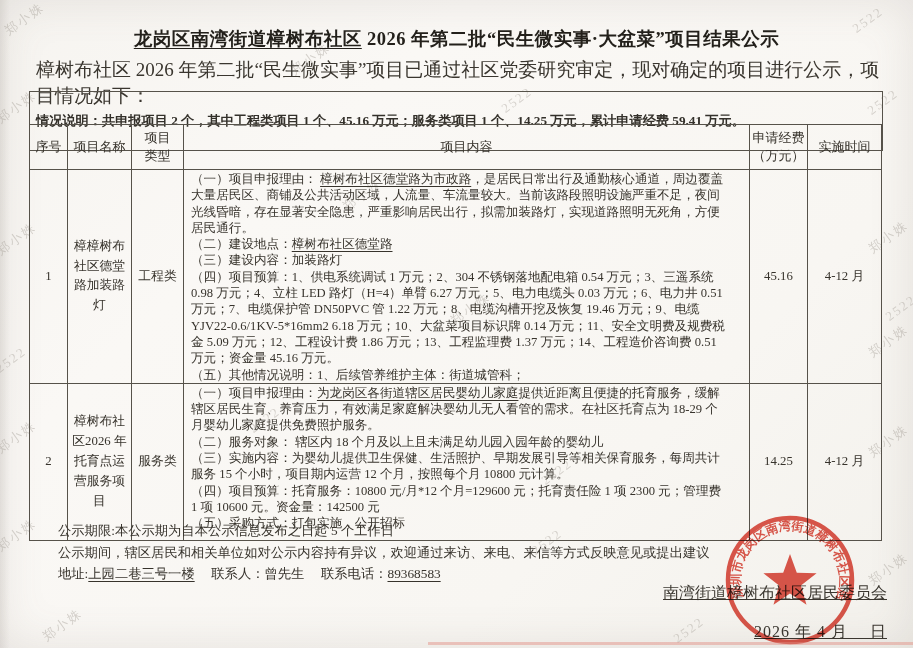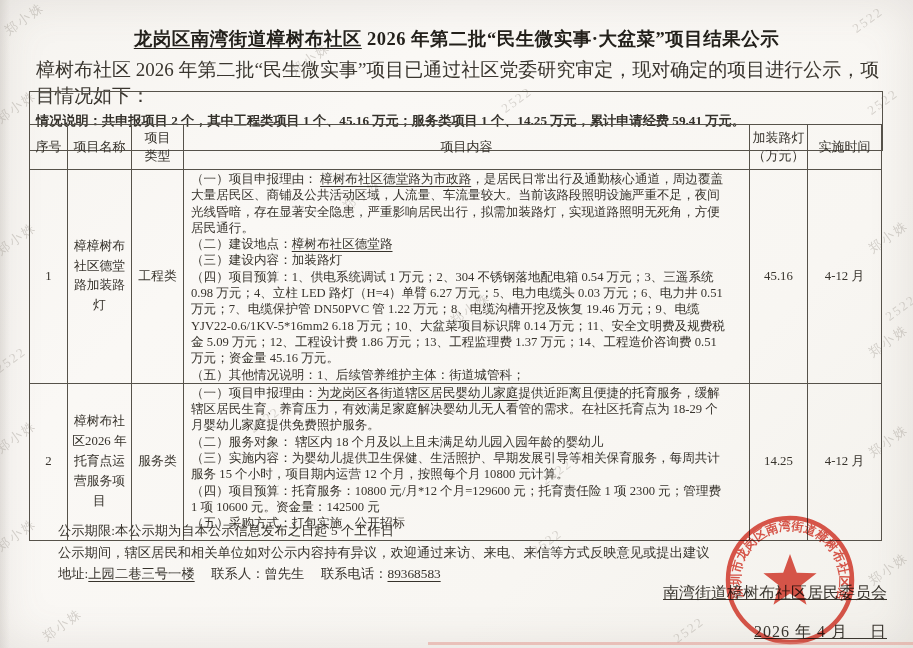--- a/index.html
+++ b/index.html
@@ -119,21 +119,21 @@
         <col style="width:58px">
         <col style="width:74px">
     </colgroup>
     <thead>
       <tr>
         <th>序号</th>
         <th>项目名称</th>
         <th>项目
 类型</th>
         <th>项目内容</th>
-        <th>加装路灯
+        <th>申请经费
 （万元）</th>
         <th>实施时间</th>
       </tr>
     </thead>
     <tbody>
       <tr class="r1">
         <td class="cc">1</td>
         <td class="cc">樟樟树布社区德堂路加装路灯</td>
         <td class="cc">工程类</td>
         <td class="content">

